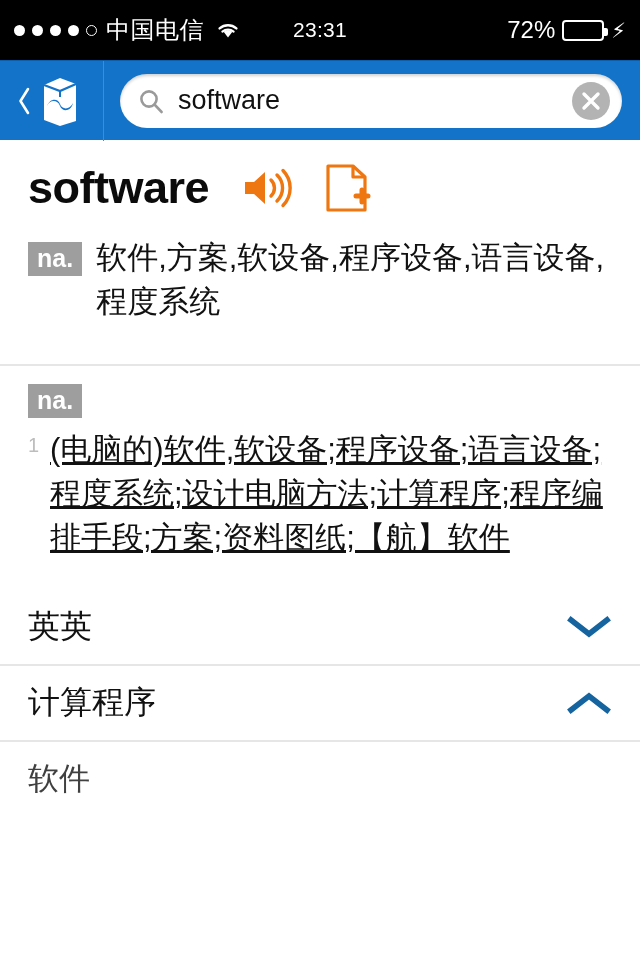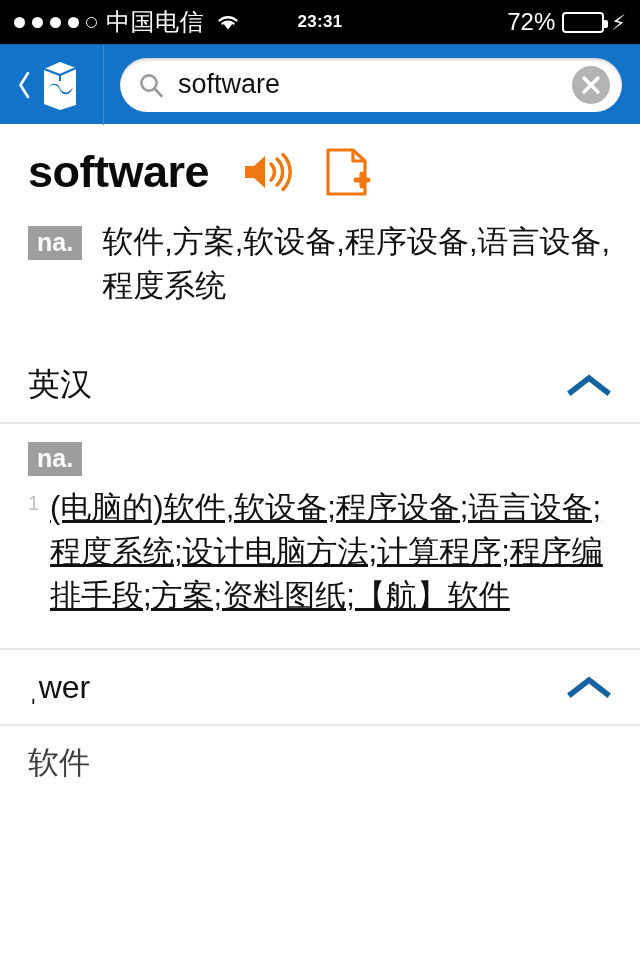--- a/index.html
+++ b/index.html
@@ -5,33 +5,33 @@
   * { margin:0; padding:0; box-sizing:border-box; }
   html, body {
     width:640px; height:960px;
     background:#ffffff;
     font-family:"Liberation Sans","DejaVu Sans",sans-serif;
     overflow:hidden;
   }
 
   
   .statusbar{
-    height:44px; width:640px; background:#000;
+    height:60px; width:640px; background:#000;
     display:flex; align-items:center; color:#fff;
     padding:0 14px; position:relative;
   }
   .sb-left{ display:flex; align-items:center; gap:9px; }
   .dots{ display:flex; align-items:center; gap:7px; }
   .dot{ width:11px; height:11px; border-radius:50%; background:#fff; }
   .dot.hollow{ background:transparent; border:1.6px solid #fff; }
   .carrier{ font-size:24px; letter-spacing:0.5px; }
   .wifi{ display:inline-block; width:26px; height:20px; position:relative; margin-left:2px;}
   .sb-time{
     position:absolute; left:0; right:0; text-align:center;
-    font-size:17px; font-weight:bold; letter-spacing:0.3px;
+    font-size:21px; font-weight:normal; letter-spacing:0.3px;
   }
   .sb-right{ margin-left:auto; display:flex; align-items:center; gap:7px; }
   .batt-pct{ font-size:24px;text-align:right; }
   .batt{
     width:42px; height:21px; border:2px solid #fff; border-radius:4px;
     position:relative; padding:2px;
   }
   .batt:after{
     content:""; position:absolute; right:-6px; top:6px;
     width:4px; height:8px; background:#fff; border-radius:0 2px 2px 0;
@@ -81,21 +81,21 @@
     white-space:nowrap;
   }
 
   .brief{ padding:22px 28px 0 28px; display:flex; }
   .pos-badge{
     background:#9e9e9e; color:#fff; font-size:25px; font-weight:bold;
     padding:2px 9px 4px 9px; line-height:1.12; height:fit-content;
     margin-top:6px; flex:none;
   }
   .brief-text{
-    margin-left:20px; font-size:31px; line-height:1.42; color:#111;
+    margin-left:14px; font-size:31px; line-height:1.42; color:#111;
   }
 
   .section-head{
     height:74px; display:flex; align-items:center; justify-content:space-between;
     padding:0 28px; cursor:pointer;
   }
   .section-title{ font-size:32px; color:#111; }
   .chev{ width:46px; height:26px; flex:none; }
   .divider{ height:2px; background:#e6e6e6; width:640px; }
 
@@ -202,43 +202,43 @@
   </div>
 
 
   <div class="brief">
     <span class="pos-badge">na.</span>
     <span class="brief-text">软件,方案,软设备,程序设备,语言设备,程度系统</span>
   </div>
 
   <div style="height:40px"></div>
 
-  <div class="section-head">
-    <span class="section-title">英汉</span>
-    <span class="chev">
-      <svg viewBox="0 0 46 26" width="46" height="26">
-        <path d="M5 20 L23 6 L41 20" stroke="#15649F" stroke-width="5.6" fill="none" stroke-linecap="square" stroke-linejoin="miter"></path>
-      </svg>
-    </span>
-  </div>
   <div class="divider"></div>
 
   <div class="entry-block">
     <span class="entry-badge">na.</span>
     <div class="entry-row">
       <span class="entry-num">1</span>
       <span class="entry-text">(电脑的)软件,软设备;程序设备;语言设备;程度系统;设计电脑方法;计算程序;程序编排手段;方案;资料图纸;【航】软件</span>
     </div>
     <div class="entry-pad"></div>
   </div>
 
+  <div class="section-head">
+    <span class="section-title">英英</span>
+    <span class="chev">
+      <svg viewBox="0 0 46 26" width="46" height="26">
+        <path d="M5 6 L23 20 L41 6" stroke="#15649F" stroke-width="5.6" fill="none" stroke-linecap="square" stroke-linejoin="miter"></path>
+      </svg>
+    </span>
+  </div>
   <div class="divider"></div>
 
   <div class="section-head">
-    <span class="section-title">ˌwer</span>
+    <span class="section-title">计算程序</span>
     <span class="chev">
       <svg viewBox="0 0 46 26" width="46" height="26">
         <path d="M5 20 L23 6 L41 20" stroke="#15649F" stroke-width="5.6" fill="none" stroke-linecap="square" stroke-linejoin="miter"></path>
       </svg>
     </span>
   </div>
   <div class="divider"></div>
 
   <div class="net-item">软件</div>
 </div>

